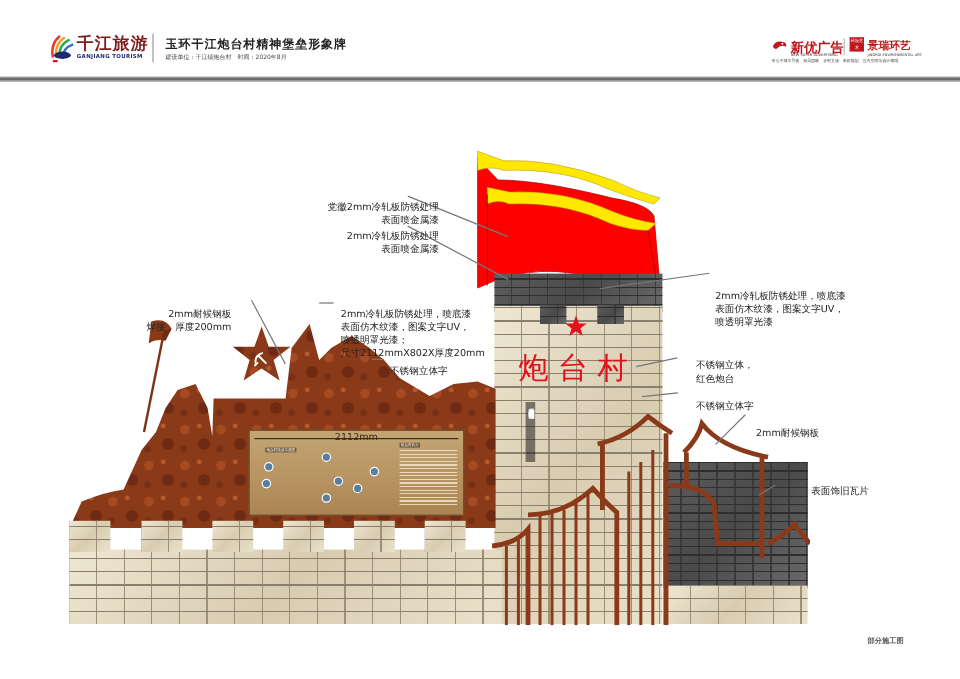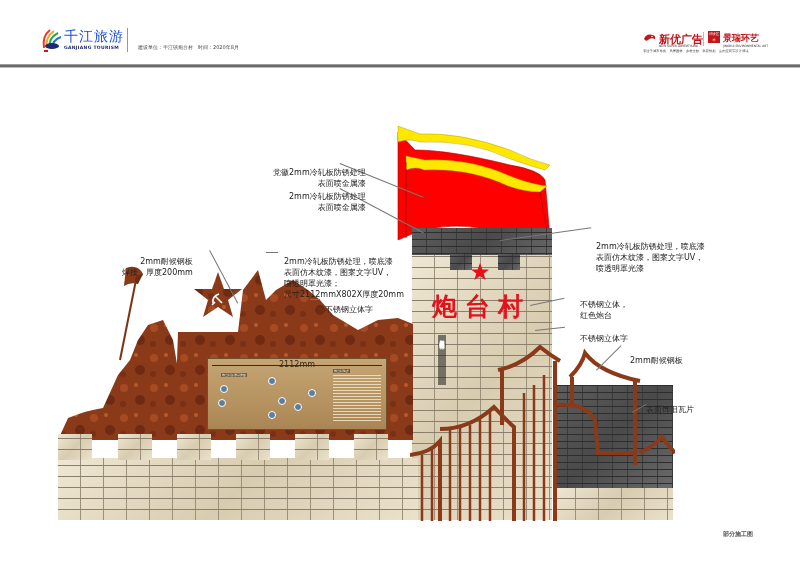--- a/index.html
+++ b/index.html
@@ -3,21 +3,21 @@
 <meta charset="utf-8">
 <style>
   * { box-sizing: border-box; margin: 0; padding: 0; }
   html, body { width: 800px; height: 566px; background: #ffffff; overflow: hidden; }
   body { position: relative; font-family: "DejaVu Sans", "Liberation Sans", sans-serif; color: #222; }
 
   
   .header { position: absolute; left: 0; top: 0; width: 800px; height: 64px; background: #fff; }
   .header-rule { position: absolute; left: 0; top: 64px; width: 800px; height: 4px; background: #6b6b6b; border-top: 1px solid #9a9a9a; border-bottom: 1px solid #bdbdbd; }
   .brand-logo { position: absolute; left: 40px; top: 28px; width: 22px; height: 24px; }
-  .brand-name { position: absolute; left: 64px; top: 28px; font-size: 14px; font-weight: normal; color: #1d4ed8; letter-spacing: 1px; }
+  .brand-name { position: absolute; left: 64px; top: 28px; font-size: 14px; font-weight: bold; color: #7f1d1d; letter-spacing: 1px; }
   .brand-sub { position: absolute; left: 64px; top: 45px; font-size: 4.5px; font-weight: bold; color: #1e2a6e; letter-spacing: 0.3px; }
   .brand-divider { position: absolute; left: 127px; top: 28px; width: 1px; height: 24px; background: #999; }
   .project-title { position: absolute; left: 138px; top: 30px; font-size: 10px; font-weight: bold; color: #222; letter-spacing: 0.8px; }
   .project-meta { position: absolute; left: 138px; top: 44px; font-size: 5px; color: #444; }
   .partner-logo1-icon { position: absolute; left: 643px; top: 33px; width: 14px; height: 10px; }
   .partner1-name { position: absolute; left: 659px; top: 32px; font-size: 11px; font-weight: bold; color: #c0161c; font-family: Liberation Sans, sans-serif; }
   .partner1-sub { position: absolute; left: 659px; top: 44px; font-size: 3px; color: #333; }
   .partner-divider { position: absolute; left: 703px; top: 32px; width: 1px; height: 14px; background: #bbb; }
   .partner2-badge { position: absolute; left: 708px; top: 31px; width: 12px; height: 12px; background: #c0161c; color: #fff; font-size: 3.5px; line-height: 6px; text-align: center; }
   .partner2-name { position: absolute; left: 723px; top: 32px; font-size: 9px; font-weight: bold; color: #c0161c; font-family: "DejaVu Serif", serif; }
@@ -38,39 +38,40 @@
   .signboard { position: absolute; left: 207px; top: 287px; width: 180px; height: 72px;
     background: linear-gradient(180deg, #c4a574, #b69360 60%, #a98553); border: 1px solid #6e5030; }
   .sign-dim { position: absolute; left: 50%; top: 1px; transform: translateX(-50%); font-size: 8px; color: #3a2a16; }
   .sign-dim-line { position: absolute; left: 4px; right: 4px; top: 6px; height: 1px; background: #3a2a16; }
   .sign-panel-title { position: absolute; font-size: 3px; color: #fff; background: #6e5a3a; padding: 0 1px; }
   .sign-text-block { position: absolute; left: 125px; top: 16px; width: 48px; height: 46px;
     background: repeating-linear-gradient(0deg, #f4ead4 0 1px, transparent 1px 3px); opacity: 0.8; }
   .sign-dot { position: absolute; width: 8px; height: 8px; border-radius: 50%; background: #5a7ea0; border: 1px solid #fff; }
 
   .slogan { position: absolute; left: 255px; top: 264px; font-size: 12px; color: #f3ece0; font-family: "DejaVu Serif", serif; letter-spacing: 2px; font-style: italic; }
-  .village-name { position: absolute; left: 432px; top: 218px; font-size: 25px; font-weight: bold; color: #e4101a; letter-spacing: 8px; font-family: "DejaVu Serif", serif; }
+  .village-name { position: absolute; left: 432px; top: 218px; font-size: 25px; font-weight: normal; color: #e4101a; letter-spacing: 8px; font-family: "DejaVu Serif", serif; }
   .vertical-text { position: absolute; font-size: 5px; line-height: 6px; color: #fff; writing-mode: vertical-rl; background: rgba(30,30,30,0.55); padding: 1px; }
   .page-footer { position: absolute; left: 723px; top: 530px; font-size: 6px; font-weight: bold; color: #555; }
 </style>
 </head>
 <body>
 
 <div class="header">
   <svg class="brand-logo" viewBox="0 0 22 24">
     <path d="M4 20 Q2 8 10 2" stroke="#e53a2a" stroke-width="2" fill="none"></path>
     <path d="M7 20 Q5 9 14 3" stroke="#f7a21b" stroke-width="2" fill="none"></path>
     <path d="M10 20 Q8 10 18 5" stroke="#2aa84a" stroke-width="2" fill="none"></path>
     <path d="M12 21 Q12 12 21 9" stroke="#2a6fd1" stroke-width="2" fill="none"></path>
     <ellipse cx="12" cy="18" rx="7" ry="3" fill="#1e2a6e"></ellipse>
     <rect x="4" y="22" width="4" height="2" fill="#d11"></rect>
   </svg>
   <div class="brand-name">千江旅游</div>
   <div class="brand-sub">GANJIANG TOURISM</div>
   <div class="brand-divider"></div>
+  <div class="project-title">玉环干江炮台村精神堡垒形象牌</div>
   <div class="project-meta">建设单位：干江镇炮台村　时间：2020年8月</div>
 
   <svg class="partner-logo1-icon" viewBox="0 0 14 10">
     <path d="M1 6 Q3 0 10 2 Q13 3 12 6 Q8 4 5 7 Q3 9 1 6Z" fill="#c0161c"></path>
     <circle cx="9" cy="3.5" r="0.8" fill="#fff"></circle>
   </svg>
   <div class="partner1-name">新优广告</div>
   <div class="partner1-sub">NEW SUPER ADVERTISING</div>
   <div class="partner-divider"></div>
   <div class="partner2-badge">环境艺术</div>
@@ -219,18 +220,18 @@
   <div class="callout" style="left:580px;top:287px;">
     <div>不锈钢立体，</div>
     <div>红色炮台</div>
   </div>
   <div class="callout" style="left:580px;top:321px;">
     <div>不锈钢立体字</div>
   </div>
   <div class="callout" style="left:630px;top:343px;">
     <div>2mm耐候钢板</div>
   </div>
-  <div class="callout" style="left:646px;top:392px;">
+  <div class="callout" style="left:676px;top:392px;">
     <div>表面饰旧瓦片</div>
   </div>
 
   <div class="page-footer">部分施工图</div>
 </div>
 
 </body></html>

